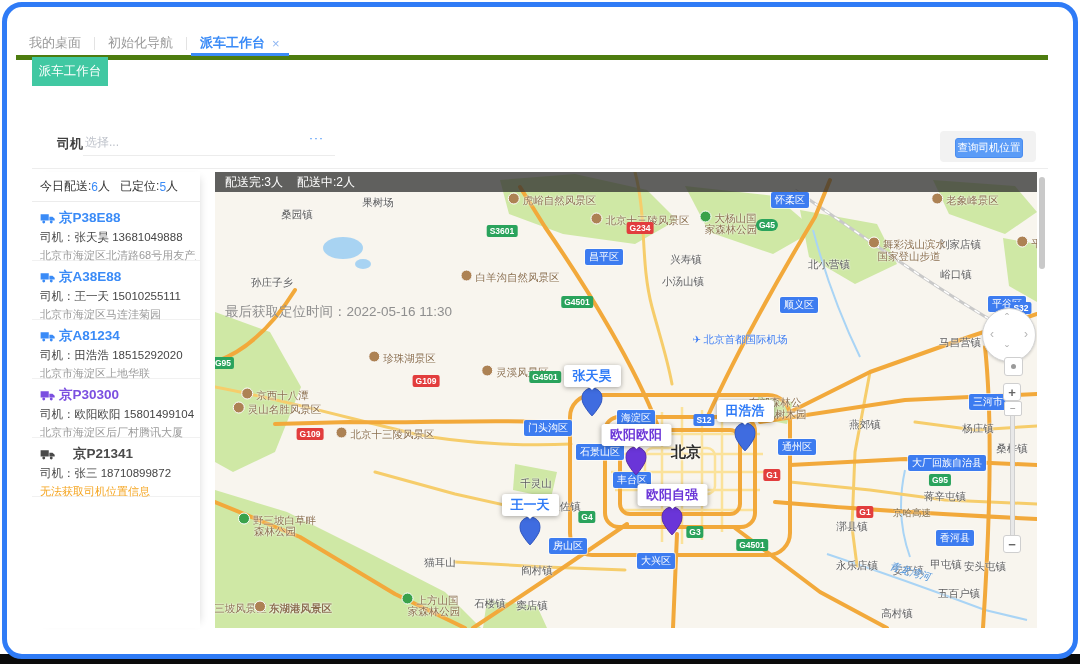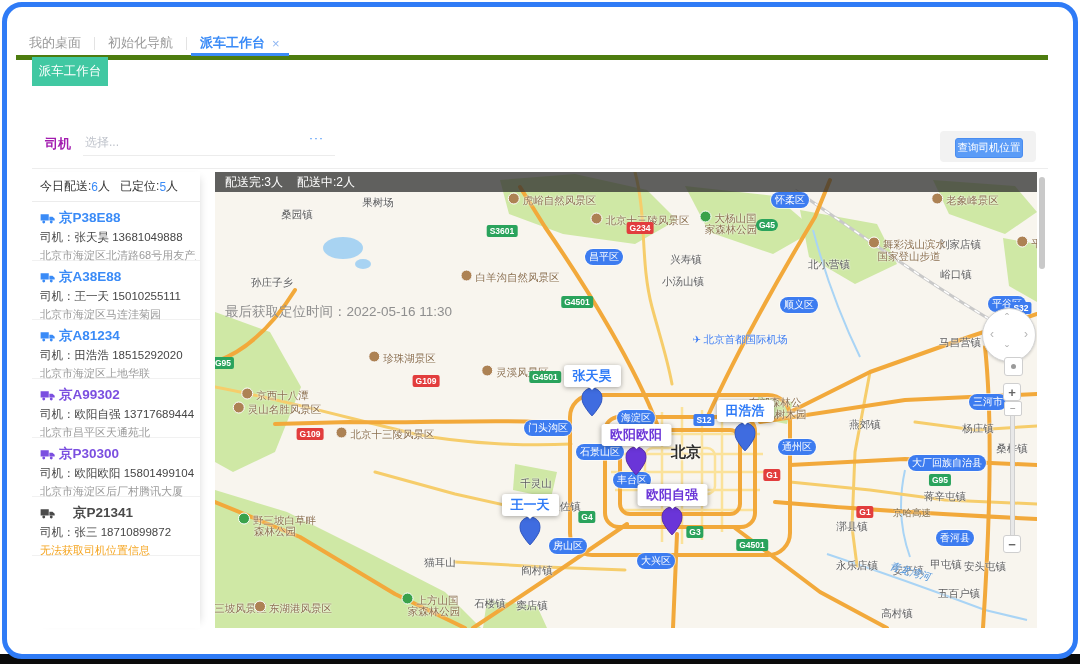--- a/index.html
+++ b/index.html
@@ -23,21 +23,21 @@
 
   
   .subtabs{position:absolute;left:25px;right:25px;top:84px;height:25px;display:flex;align-items:center;
     border-bottom:1px solid #e9e9e9;}
   .stab{padding:0 13px;font-size:13px;color:#444;font-weight:bold;cursor:pointer;position:relative;height:25px;
     display:flex;align-items:center;white-space:nowrap;}
   .stab.active{color:#3a8bf7;}
   .stab.active::after{content:"";position:absolute;left:6px;right:6px;bottom:-1px;height:2px;background:#3a8bf7;}
 
   
-  .filter-label{position:absolute;left:38px;top:128px;font-size:13px;font-weight:bold;color:#a21caf;}
+  .filter-label{position:absolute;left:50px;top:128px;font-size:13px;font-weight:bold;color:#404040;}
   .filter-input{position:absolute;left:76px;top:122px;width:248px;height:24px;border:none;outline:none;
     border-bottom:1px solid #ececec;font-size:12px;color:#333;background:transparent;}
   .filter-input::placeholder{color:#bfc3cb;}
   .filter-ellipsis{position:absolute;left:302px;top:124px;color:#3a8bf7;font-size:12px;letter-spacing:1px;cursor:pointer;}
   .btn-zone{position:absolute;left:933px;top:124px;width:96px;height:31px;background:#f2f2f2;border-radius:4px;}
   .query-btn{position:absolute;left:948px;top:131px;width:68px;height:20px;background:#5b9cf7;border:1px solid #4a8df0;
     border-radius:3px;color:#fff;font-size:10.5px;display:flex;align-items:center;justify-content:center;cursor:pointer;padding:0;}
   .top-divider{position:absolute;left:25px;right:25px;top:161px;height:1px;background:#ededed;}
 
   
@@ -58,21 +58,21 @@
 
   
   .map{position:absolute;left:208px;top:165px;width:822px;height:456px;background:#f8f5ee;overflow:hidden;}
   .map svg.base{position:absolute;left:0;top:0;}
   .map-darkbar{position:absolute;left:0;top:0;right:0;height:20px;background:rgba(45,45,45,.75);
     color:#fff;font-size:12px;display:flex;align-items:center;padding-left:10px;z-index:30;}
   .map-darkbar span{margin-right:14px;white-space:nowrap;}
   .last-time{position:absolute;left:10px;top:131px;color:#8f8f8f;font-size:13.5px;z-index:5;white-space:nowrap;}
 
   .ml{position:absolute;transform:translate(-50%,-50%);white-space:nowrap;z-index:4;}
-  .k-district{background:#3d7cf0;color:#fff;font-size:10px;padding:1px 4px;border-radius:8px;box-shadow:0 0 0 1px rgba(255,255,255,.6);}
+  .k-district{background:#3d7cf0;color:#fff;font-size:10px;padding:1px 4px;border-radius:2px;box-shadow:0 0 0 1px rgba(255,255,255,.6);}
   .k-town{color:#5c5c5c;font-size:10.5px;text-shadow:0 0 2px #fff,0 0 2px #fff;}
   .k-scenic,.k-scenic2,.k-park{color:#8b6f4e;font-size:10.5px;text-shadow:0 0 2px #fff,0 0 2px #fff;}
   .k-scenic::before{content:"";display:inline-block;width:10px;height:10px;border-radius:50%;
     background:#ad8254;border:1px solid #fff;margin-right:3px;vertical-align:-1px;}
   .k-park::before{content:"";display:inline-block;width:10px;height:10px;border-radius:50%;
     background:#3aa24b;border:1px solid #fff;margin-right:3px;vertical-align:-1px;}
   .k-airport{color:#3d7cf0;font-size:10.5px;text-shadow:0 0 2px #fff;}
   .k-airport::before{content:"✈ ";font-size:10px;}
   .k-water{color:#4a90d9;font-size:10.5px;font-style:italic;transform:translate(-50%,-50%) rotate(16deg);text-shadow:0 0 2px #fff;}
   .k-road{color:#7d6a4a;font-size:9.5px;text-shadow:0 0 2px #fff;}
@@ -174,32 +174,20 @@
           <div class="veh-plate c-blue">
             <svg width="15" height="11" viewBox="0 0 24 16" fill="currentColor">
               <path d="M1 1h13v10H1z M15 5h5l3.5 3.5V11h-8.5z"></path>
               <circle cx="6" cy="13.5" r="2.3"></circle>
               <circle cx="18" cy="13.5" r="2.3"></circle>
             </svg>
             <span>京A81234</span>
           </div>
           <div class="veh-driver">司机：田浩浩 18515292020</div>
           <div class="veh-addr">北京市海淀区上地华联</div>
-        </div>
-        <div class="veh">
-          <div class="veh-plate c-purple">
-            <svg width="15" height="11" viewBox="0 0 24 16" fill="currentColor">
-              <path d="M1 1h13v10H1z M15 5h5l3.5 3.5V11h-8.5z"></path>
-              <circle cx="6" cy="13.5" r="2.3"></circle>
-              <circle cx="18" cy="13.5" r="2.3"></circle>
-            </svg>
-            <span>京A99302</span>
-          </div>
-          <div class="veh-driver">司机：欧阳自强 13717689444</div>
-          <div class="veh-addr">北京市昌平区天通苑北</div>
         </div>
         <div class="veh">
           <div class="veh-plate c-purple">
             <svg width="15" height="11" viewBox="0 0 24 16" fill="currentColor">
               <path d="M1 1h13v10H1z M15 5h5l3.5 3.5V11h-8.5z"></path>
               <circle cx="6" cy="13.5" r="2.3"></circle>
               <circle cx="18" cy="13.5" r="2.3"></circle>
             </svg>
             <span>京P30300</span>
           </div>
@@ -352,21 +340,21 @@
         <span class="ml k-scenic" style="left: 60px; top: 223px;">京西十八潭</span>
         <span class="ml k-scenic" style="left: 62px; top: 237px;">灵山名胜风景区</span>
         <span class="ml k-scenic" style="left: 170px; top: 262px;">北京十三陵风景区</span>
         <span class="ml k-park" style="left: 513px; top: 46px;">大杨山国</span>
         <span class="ml k-scenic2" style="left: 516px; top: 58px;">家森林公园</span>
         <span class="ml k-park" style="left: 215px; top: 428px;">上方山国</span>
         <span class="ml k-scenic2" style="left: 219px; top: 440px;">家森林公园</span>
         <span class="ml k-park" style="left: 62px; top: 348px;">野三坡白草畔</span>
         <span class="ml k-scenic2" style="left: 60px; top: 360px;">森林公园</span>
         <span class="ml k-scenic" style="left: 18px; top: 436px;">三坡风景区</span>
-        <span class="ml k-scenic" style="left: 78px; top: 436px;">东湖港风景区</span>
+        <span class="ml k-scenic" style="left: 78px; top: 436px; font-weight: bold;">东湖港风景区</span>
         <span class="ml k-scenic2" style="left: 560px; top: 231px;">东郊森林公</span>
         <span class="ml k-scenic2" style="left: 560px; top: 243px;">园华北树木园</span>
         <span class="ml k-airport" style="left: 525px; top: 168px;">北京首都国际机场</span>
         <span class="ml k-water" style="left: 695px; top: 400px;">青龙湾河</span>
         <span class="ml k-road" style="left: 697px; top: 341px;">京哈高速</span>
         <span class="ml k-city" style="left: 471px; top: 280px;">北京</span>
         <span class="ml k-sr" style="left: 425px; top: 56px;">G234</span>
         <span class="ml k-sr" style="left: 211px; top: 209px;">G109</span>
         <span class="ml k-sr" style="left: 95px; top: 262px;">G109</span>
         <span class="ml k-sg" style="left: 8px; top: 191px;">G95</span>

